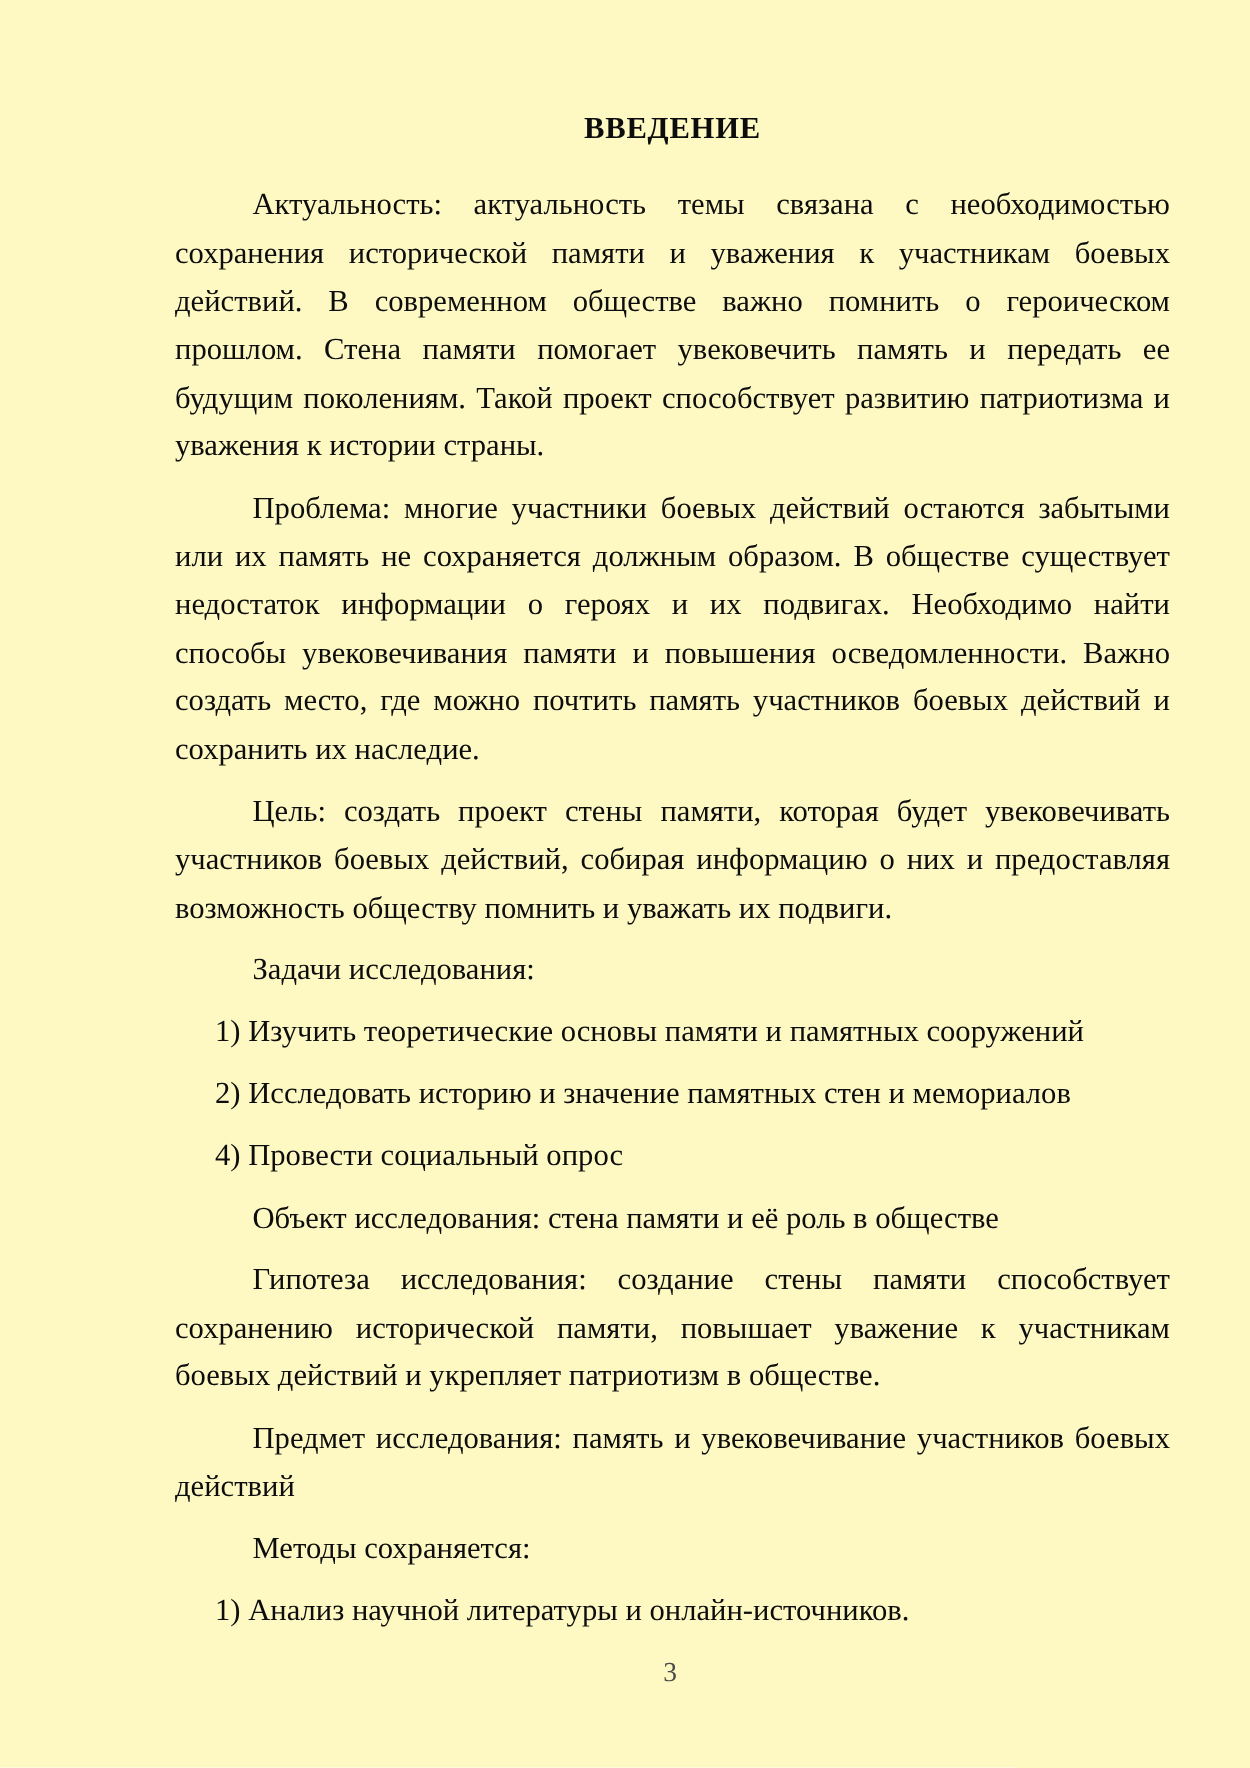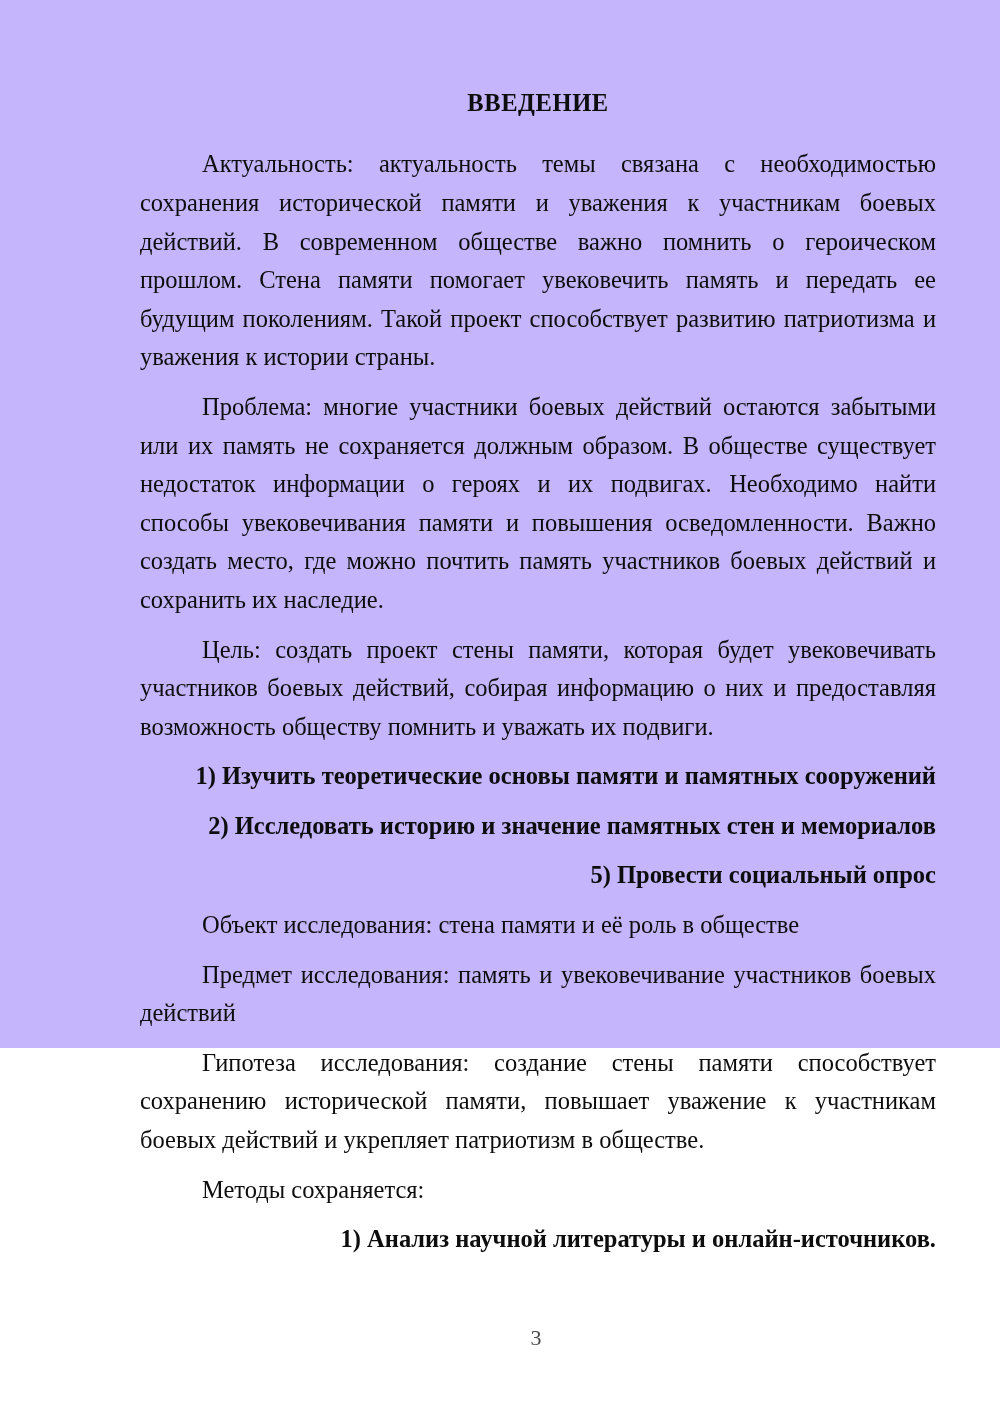--- a/index.html
+++ b/index.html
@@ -15,22 +15,22 @@
     font-family: "Liberation Serif", "DejaVu Serif", serif;
     color: #0d0d0d;
     overflow: hidden;
   }
 
   .page {
     position: absolute;
     left: 0;
     top: 0;
     width: 1000px;
-    height: 1048px;
-    background: #c4b5fd;
+    height: 1414px;
+    background: #fef9c3;
   }
 
   .content {
     position: absolute;
     left: 140px;
     top: 88px;
     width: 796px;
   }
 
   .doc-title {
@@ -53,25 +53,24 @@
   }
 
   .para-noindent {
     text-indent: 62px;
     text-align: left;
   }
 
   .list-item {
     font-size: 24.5px;
     line-height: 38.6px;
-    text-align: right;
+    text-align: left;
     text-indent: 0;
     margin: 0 0 11px 0;
     padding-left: 32px;
-    font-weight: bold;
   }
 
   .list-block {
     margin: 0;
     padding: 0;
   }
 
   .page-number {
     position: absolute;
     left: 0;
@@ -93,32 +92,33 @@
   <div class="content">
 
     <h1 class="doc-title">ВВЕДЕНИЕ</h1>
 
     <p class="para">Актуальность: актуальность темы связана с необходимостью сохранения исторической памяти и уважения к участникам боевых действий. В современном обществе важно помнить о героическом прошлом. Стена памяти помогает увековечить память и передать ее будущим поколениям. Такой проект способствует развитию патриотизма и уважения к истории страны.</p>
 
     <p class="para">Проблема: многие участники боевых действий остаются забытыми или их память не сохраняется должным образом. В обществе существует недостаток информации о героях и их подвигах. Необходимо найти способы увековечивания памяти и повышения осведомленности. Важно создать место, где можно почтить память участников боевых действий и сохранить их наследие.</p>
 
     <p class="para">Цель: создать проект стены памяти, которая будет увековечивать участников боевых действий, собирая информацию о них и предоставляя возможность обществу помнить и уважать их подвиги.</p>
 
+    <p class="para para-noindent">Задачи исследования:</p>
 
     <div class="list-block">
       <p class="list-item">1) Изучить теоретические основы памяти и памятных сооружений</p>
       <p class="list-item">2) Исследовать историю и значение памятных стен и мемориалов</p>
-      <p class="list-item">5) Провести социальный опрос</p>
+      <p class="list-item">4) Провести социальный опрос</p>
     </div>
 
     <p class="para para-noindent">Объект исследования: стена памяти и её роль в обществе</p>
 
+    <p class="para">Гипотеза исследования: создание стены памяти способствует сохранению исторической памяти, повышает уважение к участникам боевых действий и укрепляет патриотизм в обществе.</p>
+
     <p class="para">Предмет исследования: память и увековечивание участников боевых действий</p>
-
-    <p class="para">Гипотеза исследования: создание стены памяти способствует сохранению исторической памяти, повышает уважение к участникам боевых действий и укрепляет патриотизм в обществе.</p>
 
     <p class="para para-noindent">Методы сохраняется:</p>
 
     <div class="list-block">
       <p class="list-item">1) Анализ научной литературы и онлайн-источников.</p>
     </div>
 
   </div>
 
   <div class="page-number">3</div>

